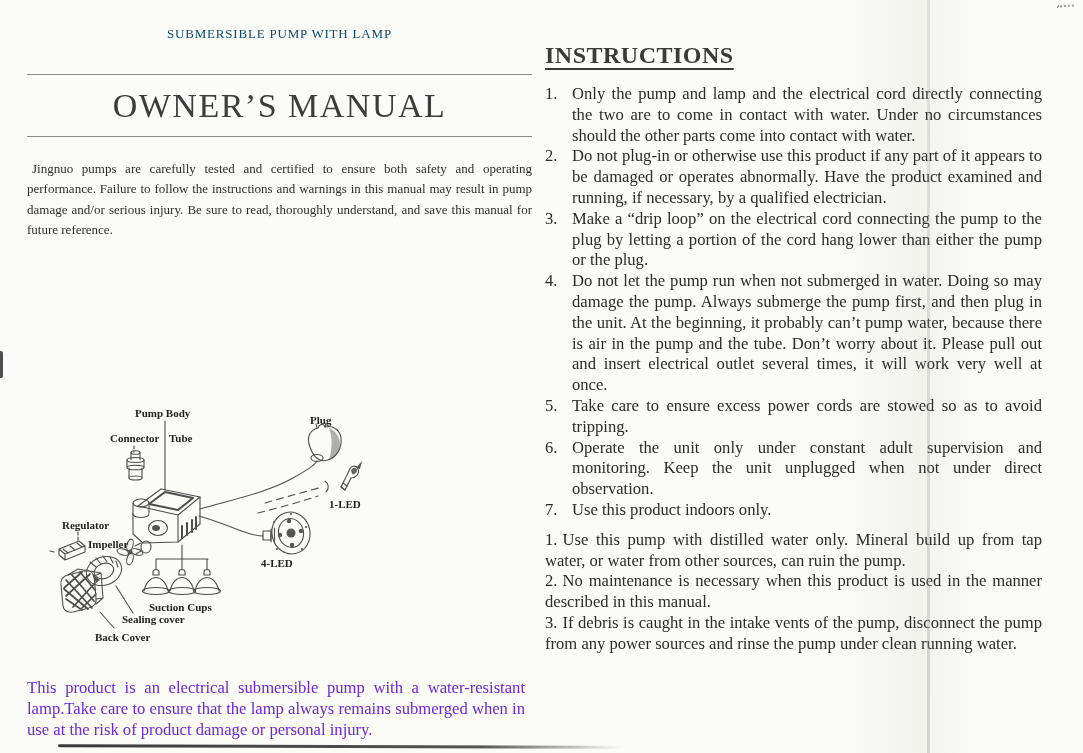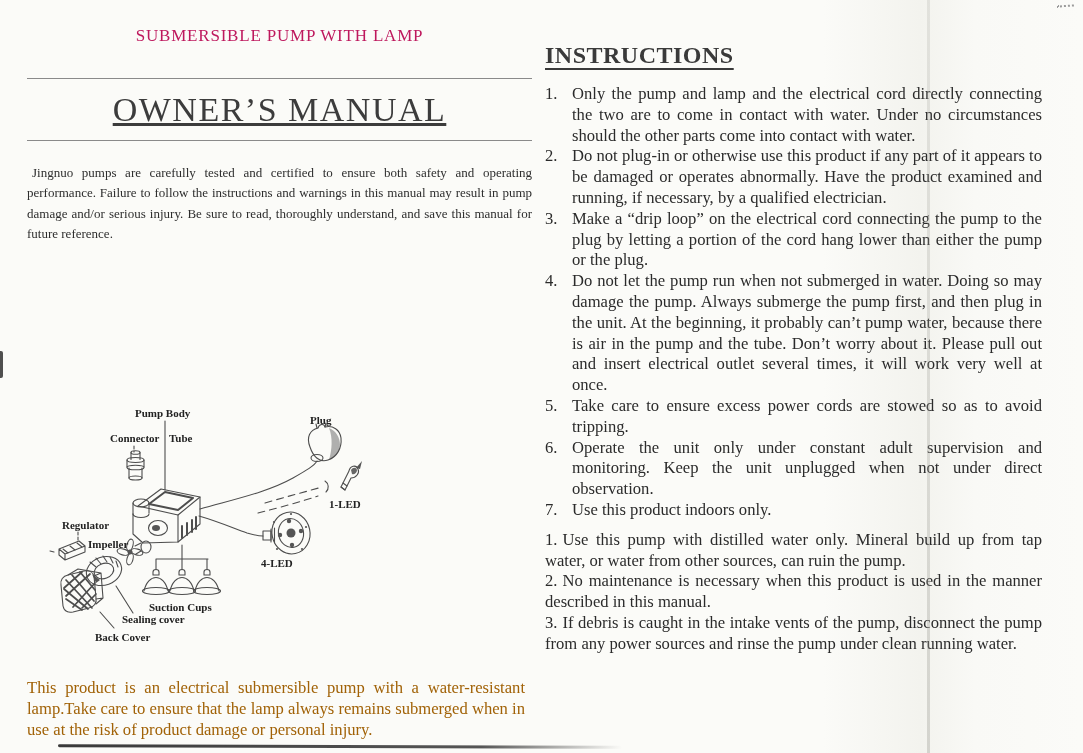--- a/index.html
+++ b/index.html
@@ -15,36 +15,36 @@
   }
   
   .left-col { position:absolute; left:27px; top:0; width:505px; }
   .brand {
     margin-top:42px; text-align:center;
     font-size:94px; line-height:100px; letter-spacing:1px;
     color:#585858; font-weight:normal;
   }
   .subtitle {
     margin-top:26px; text-align:center;
-    font-size:17px; letter-spacing:0.8px; color:#be185d; font-weight:normal;
+    font-size:13px; letter-spacing:0.8px; color:#0c4a6e; font-weight:normal;
   }
   .rule { border:none; border-top:1.4px solid #8a8a8a; margin:32px 0 0 0; }
   .rule-2 { margin-top:9px; }
   .manual-title {
     margin-top:10px; text-align:center;
     font-size:34px; line-height:42px; letter-spacing:1.5px;
-    color:#3c3c3c; font-weight:normal;text-decoration:underline;
+    color:#3c3c3c; font-weight:normal;
   }
   .intro {
     margin-top:22px; text-align:justify; text-indent:5px;
     font-size:13px; line-height:20.3px; color:#2d2d2d;
   }
   .footer-par {
     position:absolute; left:27px; top:678px; width:498px;
-    text-align:justify; font-size:16.6px; line-height:20.8px; color:#a16207;
+    text-align:justify; font-size:16.6px; line-height:20.8px; color:#6d28d9;
   }
   
   .diagram { position:absolute; left:40px; top:400px; width:360px; height:260px; }
   .diagram svg { width:100%; height:100%; }
   .dlabel { font-family:"Liberation Serif","DejaVu Serif",serif; font-size:11px; font-weight:bold; fill:#222; }
   
   .right-col { position:absolute; left:545px; top:40px; width:497px; }
   .sec-heading {
     font-size:24px; line-height:30px; letter-spacing:0.5px;
     color:#3a3a3a; font-weight:bold;

